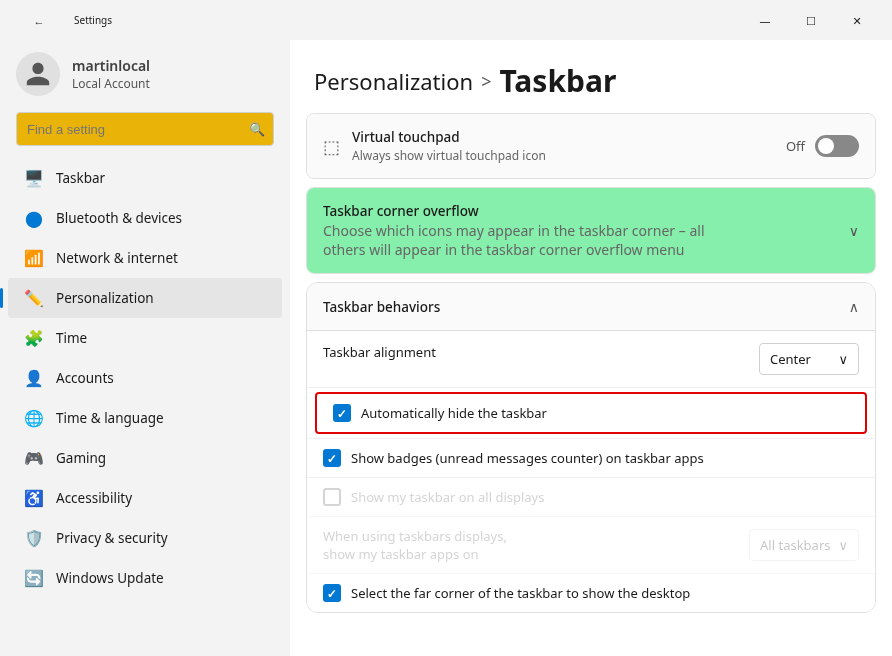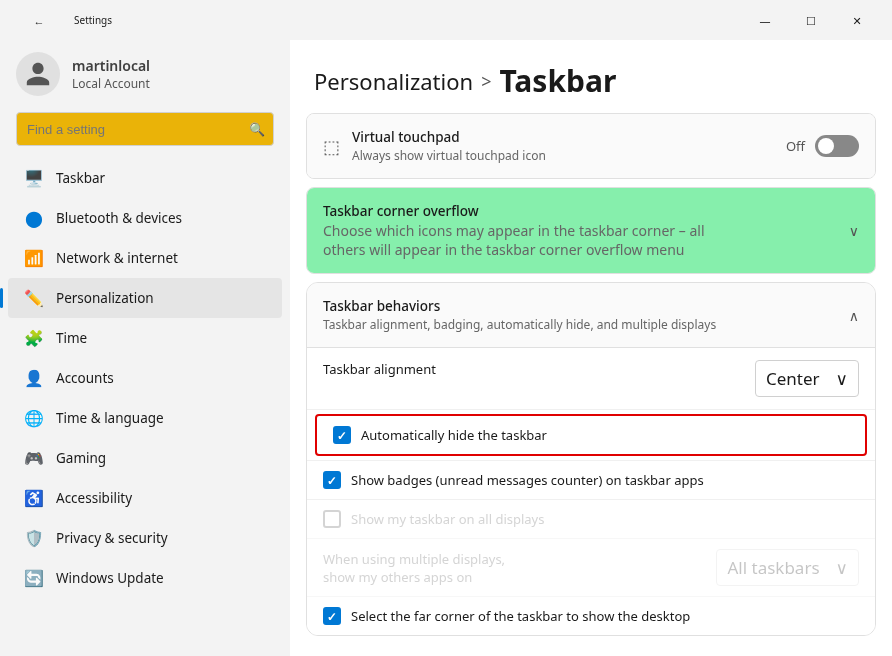--- a/index.html
+++ b/index.html
@@ -272,27 +272,27 @@
     .behavior-row:last-child { border-bottom: none; }
     .behavior-row-label {
       font-size: 13px;
       color: #1a1a1a;
     }
 
     
     .dropdown {
       display: flex;
       align-items: center;
-      gap: 16px;
+      gap: 8px;
       border: 1px solid #d0d0d0;
       border-radius: 4px;
       padding: 6px 10px;
       background: white;
       cursor: pointer;
-      font-size: 17px;
+      font-size: 13px;
       color: #1a1a1a;
       min-width: 100px;
       justify-content: space-between;
     }
 
     
     .checkbox-row {
       display: flex;
       align-items: center;
       gap: 10px;
@@ -483,21 +483,20 @@
           <span class="overflow-header-subtitle">Choose which icons may appear in the taskbar corner – all others will appear in the taskbar corner overflow menu</span>
         </div>
         <span class="chevron">∨</span>
       </div>
     </div>
 
     <div class="behaviors-section">
       <div class="behaviors-header">
         <div class="behaviors-header-text">
           <span class="behaviors-header-title">Taskbar behaviors</span>
-          <span class="behaviors-header-subtitle">Taskbar alignment, badging, automatically hide, and multiple displays</span>
         </div>
         <span class="chevron">∧</span>
       </div>
 
       <div class="behaviors-content">
 
         <div class="behavior-row">
           <span class="behavior-row-label">Taskbar alignment</span>
           <div class="dropdown">
             <span>Center</span>
@@ -521,21 +520,21 @@
           <span class="checkbox-label">Show badges (unread messages counter) on taskbar apps</span>
         </div>
 
         <div class="checkbox-row disabled-row">
           <div class="checkbox unchecked">
           </div>
           <span class="checkbox-label disabled">Show my taskbar on all displays</span>
         </div>
 
         <div class="multiple-display-row disabled-row">
-          <span class="multiple-display-label">When using multiple displays, show my others apps on</span>
+          <span class="multiple-display-label">When using taskbars displays, show my taskbar apps on</span>
           <div class="dropdown" style="opacity:0.5;">
             <span>All taskbars</span>
             <span>∨</span>
           </div>
         </div>
 
         <div class="checkbox-row">
           <div class="checkbox">
             <span class="checkbox-check">✓</span>
           </div>

